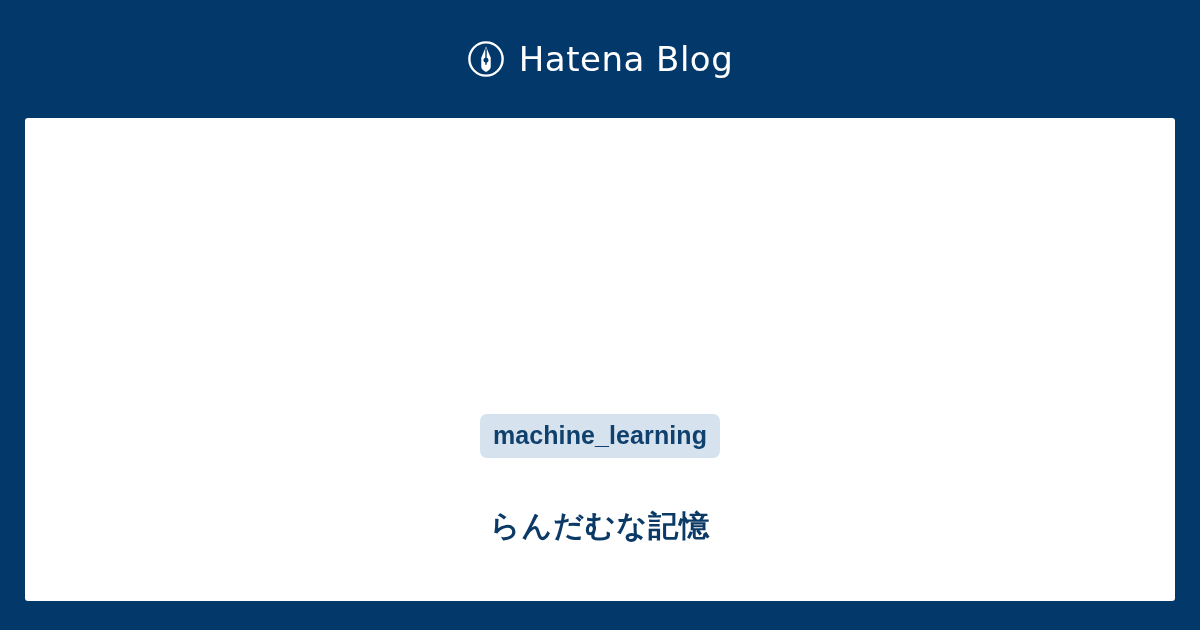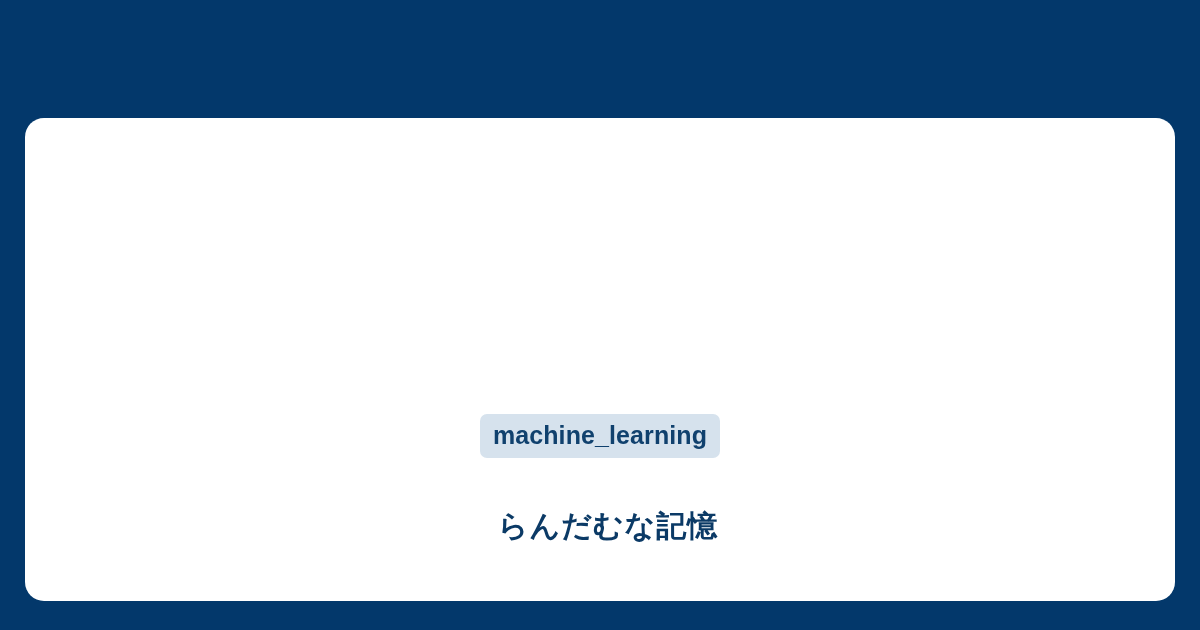--- a/index.html
+++ b/index.html
@@ -54,21 +54,21 @@
   }
 
   
   .entry-card {
     position: absolute;
     left: 25px;
     top: 118px;
     width: 1150px;
     height: 483px;
     background: #ffffff;
-    border-radius: 19px;
+    border-radius: 3px;
     box-sizing: border-box;
     display: flex;
     flex-direction: column;
     align-items: center;
   }
 
   .entry-main {
     position: absolute;
     left: 0;
     top: 0;
@@ -102,21 +102,21 @@
     line-height: 1.12;
     font-weight: bold;
     letter-spacing: 0.5px;
     text-align: center;
     white-space: nowrap;
     font-family: "DejaVu Sans", "Liberation Sans", sans-serif;
   }
 
   .blog-name-row {
     position: absolute;
-    left: 8px;
+    left: 0;
     top: 390px;
     width: 100%;
     display: flex;
     align-items: center;
     justify-content: center;
     box-sizing: border-box;
     padding: 0 60px;
   }
 
   .blog-name {
@@ -128,20 +128,29 @@
     text-align: center;
     white-space: nowrap;
     font-family: "DejaVu Sans", "Liberation Sans", sans-serif;
   }
 </style>
 </head>
 <body>
 
 <div class="og-canvas">
 
+  <div class="brand-header">
+    <svg class="brand-logo-icon" viewBox="0 0 64 64" aria-hidden="true">
+      <circle cx="32" cy="32" r="28" fill="none" stroke="#ffffff" stroke-width="4"></circle>
+      <path d="M32 11 L40 30 L40 45 Q40 50 32 54 Q24 50 24 45 L24 30 Z" fill="#ffffff"></path>
+      <path d="M32 15 L32 41" stroke="#03386b" stroke-width="2.4" stroke-linecap="round"></path>
+      <circle cx="32" cy="34" r="4.2" fill="#03386b"></circle>
+    </svg>
+    <div class="brand-name">Hatena Blog</div>
+  </div>
 
   <div class="entry-card">
 
     <div class="entry-main">
       <span class="category-badge">machine_learning</span>
     </div>
 
     <div class="blog-name-row">
       <div class="blog-name">らんだむな記憶</div>
     </div>

